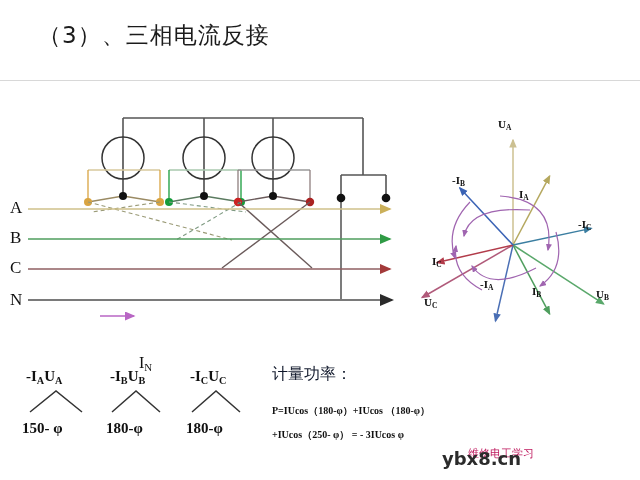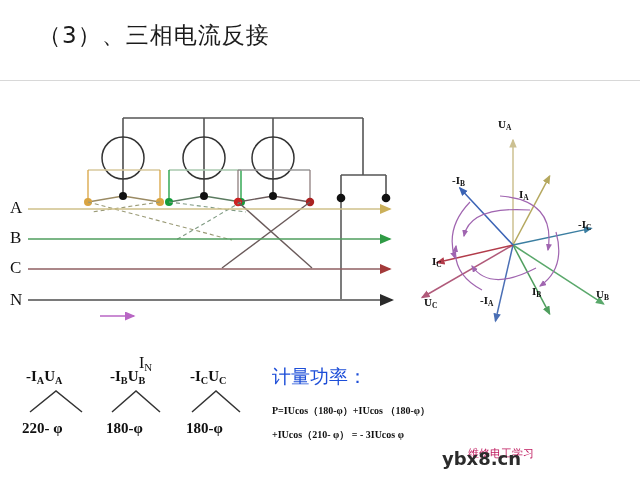--- a/index.html
+++ b/index.html
@@ -23,21 +23,21 @@
   }
   .phase-lbl{font-size:17px;}
   .in-lbl{font-size:16px;}
   .ph-lbl{font-size:11px;font-weight:bold;}
   .sub{font-size:0.68em;vertical-align:-0.28em;}
   .formula-left{position:absolute;font-family:"Liberation Serif", serif;font-weight:bold;color:#111;}
   .fl-top{font-size:15px;}
   .fl-bot{font-size:15px;}
   .calc-head{
     position:absolute;font-family:"DejaVu Sans", sans-serif;
-    font-size:19px;color:#1d4ed8;white-space:nowrap;
+    font-size:16px;color:#0f172a;white-space:nowrap;
   }
   .calc-line{
     position:absolute;font-family:"Liberation Serif", serif;
     font-size:10px;font-weight:bold;color:#111;white-space:nowrap;
   }
   .wm{
     position:absolute;font-family:"DejaVu Sans", sans-serif;
     white-space:nowrap;
   }
   .wm-a{font-size:18px;font-weight:bold;color:#2b2b2b;}
@@ -215,35 +215,35 @@
       <path d="M536,268 Q490,292 472,266" marker-end="url(#arcm)"></path>
     </g>
   </svg>
 
   <div id="phasor-labels">
       <div class="lbl ph-lbl" style="left: 498px; top: 118px;"><span>U</span><span class="sub">A</span></div>
       <div class="lbl ph-lbl" style="left: 519px; top: 164px; margin-top: 24px;"><span>I</span><span class="sub">A</span></div>
       <div class="lbl ph-lbl" style="left: 578px; top: 218px;"><span>-I</span><span class="sub">C</span></div>
       <div class="lbl ph-lbl" style="left: 596px; top: 288px;"><span>U</span><span class="sub">B</span></div>
       <div class="lbl ph-lbl" style="left: 532px; top: 285px;"><span>I</span><span class="sub">B</span></div>
-      <div class="lbl ph-lbl" style="left: 480px; top: 294px; text-align: right;"><span>-I</span><span class="sub">A</span></div>
+      <div class="lbl ph-lbl" style="left: 480px; top: 278px; text-align: right;"><span>-I</span><span class="sub">A</span></div>
       <div class="lbl ph-lbl" style="left: 424px; top: 296px;"><span>U</span><span class="sub">C</span></div>
       <div class="lbl ph-lbl" style="left: 432px; top: 248px; margin-top: 7px;"><span>I</span><span class="sub">C</span></div>
       <div class="lbl ph-lbl" style="left: 452px; top: 174px;"><span>-I</span><span class="sub">B</span></div>
     </div>
 
   <div id="angle-group-layer">
       <div class="formula-left fl-top" style="position: absolute; left: 26px; top: 368px;"><span>-I</span><span class="sub">A</span><span>U</span><span class="sub">A</span></div>
-      <div class="formula-left fl-bot" style="position: absolute; left: 22px; top: 420px;">220- φ</div>
+      <div class="formula-left fl-bot" style="position: absolute; left: 22px; top: 420px;">150- φ</div>
       <div class="formula-left fl-top" style="position: absolute; left: 110px; top: 368px;"><span>-I</span><span class="sub">B</span><span>U</span><span class="sub">B</span></div>
       <div class="formula-left fl-bot" style="position: absolute; left: 106px; top: 420px;">180-φ</div>
       <div class="formula-left fl-top" style="position: absolute; left: 190px; top: 368px;"><span>-I</span><span class="sub">C</span><span>U</span><span class="sub">C</span></div>
       <div class="formula-left fl-bot" style="position: absolute; left: 186px; top: 420px;">180-φ</div>
     </div>
 
   <div class="calc-head" style="left:272px;top:364px;">计量功率：</div>
   <div class="calc-line" style="left:272px;top:404px;">P=IUcos（180-φ）+IUcos （180-φ）</div>
-  <div class="calc-line" style="left:272px;top:428px;">+IUcos（210- φ）   = - 3IUcos φ</div>
+  <div class="calc-line" style="left:272px;top:428px;">+IUcos（250- φ）   = - 3IUcos φ</div>
 
   <div class="wm wm-b" style="left:468px;top:446px;">维修电工学习</div>
   <div class="wm wm-a" style="left:442px;top:448px;">ybx8.cn</div>
 
 </div>
 
 </body></html>

